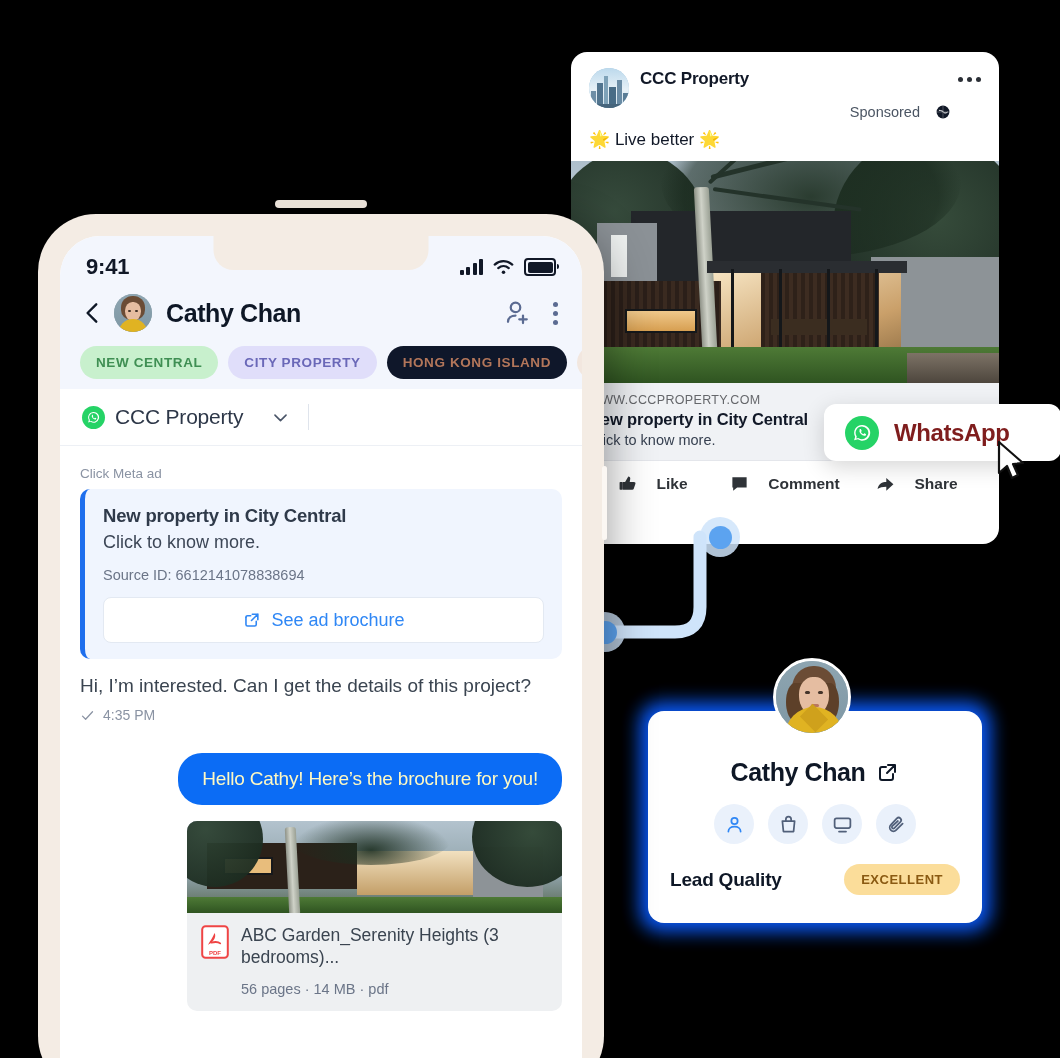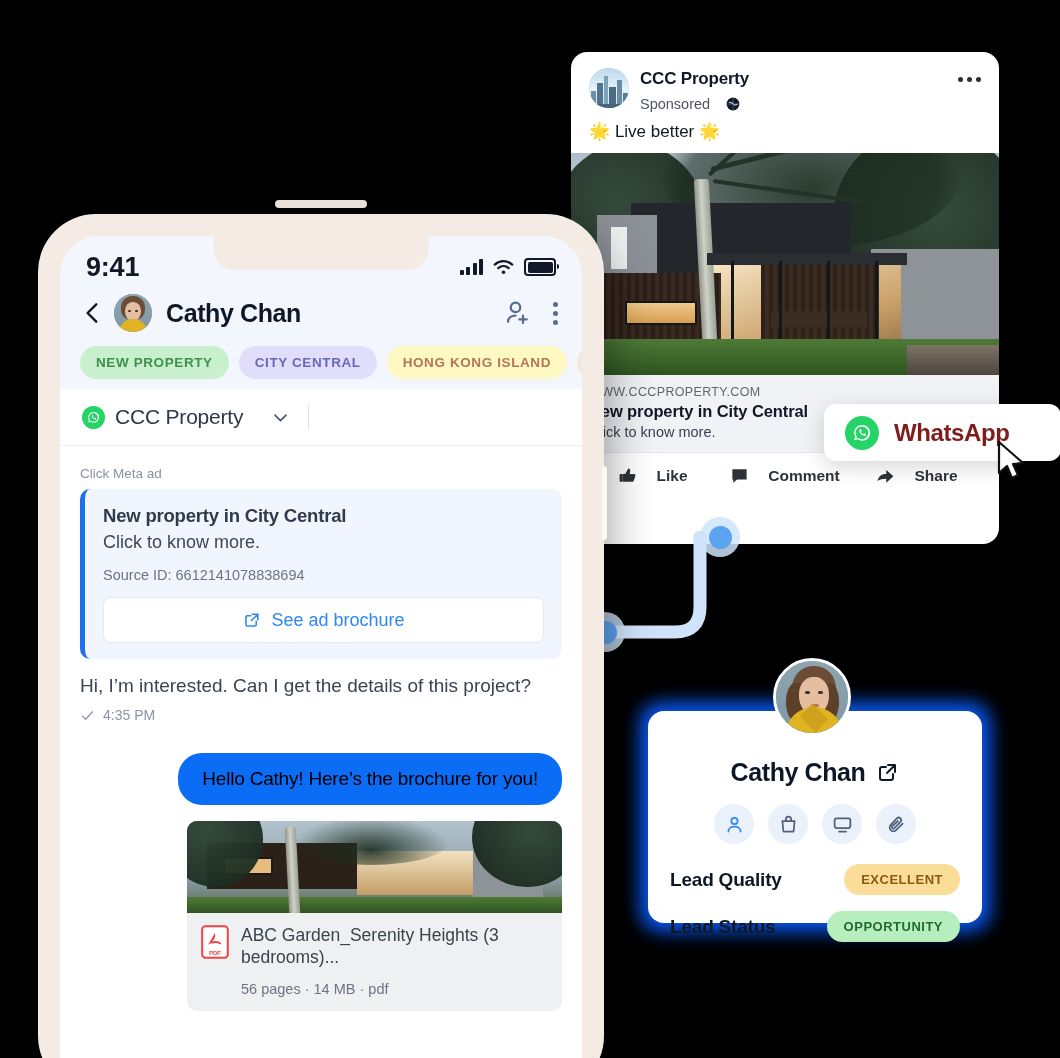--- a/index.html
+++ b/index.html
@@ -19,21 +19,21 @@
   .fb-avatar .b{position:absolute;bottom:0;background:#5d7f99;}
   .fb-avatar .b1{left:2px;width:5px;height:17px;background:#6d8ea6;}
   .fb-avatar .b2{left:8px;width:6px;height:25px;background:#52758f;}
   .fb-avatar .b3{left:15px;width:4px;height:32px;background:#7ea2b8;}
   .fb-avatar .b4{left:20px;width:7px;height:21px;background:#486c86;}
   .fb-avatar .b5{left:28px;width:5px;height:28px;background:#6a8ca5;}
   .fb-avatar .b6{left:34px;width:6px;height:15px;background:#5a7d96;}
   .fb-avatar .grass{position:absolute;left:0;right:0;bottom:0;height:4px;background:#46657c;}
   .fb-name-wrap{margin-left:11px;flex:1 1 auto;min-width:0;}
   .fb-name{font-size:17px;font-weight:700;color:#111827;letter-spacing:-.2px;line-height:1.25;}
-  .fb-sub{display:flex;align-items:center;gap:16px;margin-top:7px;}
+  .fb-sub{display:flex;align-items:center;gap:16px;margin-top:15px;justify-content:flex-end;}
   .fb-sponsored{font-size:14.5px;color:#4b5563;}
   .fb-globe{width:14px;height:14px;flex:0 0 auto;}
   .fb-dots{display:flex;gap:4px;align-items:center;margin-top:9px;padding-left:8px;}
   .fb-dots i{width:5px;height:5px;border-radius:50%;background:#2b2f36;display:block;}
   .fb-caption{font-size:17px;color:#111827;padding:9px 18px 10px 18px;line-height:1.3;}
   .fb-hero{height:222px;position:relative;overflow:hidden;background:#1d2733;}
   
   .h-sky{position:absolute;inset:0;background:linear-gradient(#aebfcb 0%,#c3d0d9 36%,#b9c7d1 55%,#8fa2ab 70%,#5c6f62 100%);}
   .h-tree-l{position:absolute;left:-16px;top:-10px;width:150px;height:150px;border-radius:50%;
             background:radial-gradient(circle at 40% 40%,#2f4434,#16241a);opacity:.95;}
@@ -144,21 +144,21 @@
   .notch{position:absolute;left:50%;top:0;transform:translateX(-50%);width:215px;height:34px;
          background:#f4ece4;border-radius:0 0 20px 20px;z-index:5;}
   .notch-cam{position:absolute;left:50%;top:7px;transform:translateX(-50%);margin-left:-70px;
              width:15px;height:15px;border-radius:50%;background:#e5dcd2;}
   .speaker{position:absolute;left:50%;top:-14px;transform:translateX(-50%);width:92px;height:8px;
            border-radius:4px;background:#e9e1d8;}
 
   .top-area{background:#f3f6fd;padding:0 0 10px 0;}
   .statusbar{display:flex;align-items:center;justify-content:space-between;
              padding:18px 26px 0 26px;height:44px;box-sizing:border-box;}
-  .clock{font-size:27px;font-weight:700;color:#111827;letter-spacing:-.2px;}
+  .clock{font-size:22px;font-weight:700;color:#111827;letter-spacing:-.2px;}
   .status-icons{display:flex;align-items:center;gap:10px;}
   .bars{display:flex;align-items:flex-end;gap:2.5px;height:16px;}
   .bars i{width:4px;background:#111827;border-radius:1px;display:block;}
   .bars i:nth-child(1){height:5px;}
   .bars i:nth-child(2){height:8px;}
   .bars i:nth-child(3){height:12px;}
   .bars i:nth-child(4){height:16px;}
   .battery{width:28px;height:14px;border:2px solid #111827;border-radius:4px;position:relative;}
   .battery::after{content:"";position:absolute;right:-5px;top:4px;width:2px;height:5px;
                   background:#111827;border-radius:0 2px 2px 0;}
@@ -172,21 +172,21 @@
              flex:1 1 auto;}
   .hdr-icons{display:flex;align-items:center;gap:20px;}
   .kebab{display:flex;flex-direction:column;gap:4px;align-items:center;}
   .kebab i{width:5px;height:5px;border-radius:50%;background:#5b6b92;display:block;}
 
   .tags{display:flex;gap:10px;padding:14px 0 0 20px;overflow:hidden;}
   .tag{font-size:13.5px;font-weight:700;letter-spacing:.6px;padding:9px 16px;border-radius:18px;
        white-space:nowrap;flex:0 0 auto;}
   .tag-green{background:#c8f0cd;color:#3f8f53;}
   .tag-purple{background:#e0defa;color:#6a68b8;}
-  .tag-peach{background:#fef9c3;color:#b3765a;}
+  .tag-peach{background:#0f172a;color:#b3765a;}
   .tag-beige{background:#f2e7df;color:#9a7a63;}
 
   .selector{display:flex;align-items:center;background:#fff;padding:15px 22px 15px 22px;
             border-bottom:1px solid #edf0f5;}
   .sel-left{display:flex;align-items:center;flex:0 0 auto;gap:10px;}
   .wa-mini{width:23px;height:23px;border-radius:50%;background:#25d366;display:flex;
            align-items:center;justify-content:center;flex:0 0 auto;}
   .sel-text{font-size:21px;color:#2d3748;letter-spacing:-.2px;}
   .sel-chev{margin-left:18px;}
   .sel-div{width:1px;height:26px;background:#dfe4ec;margin:0 18px;}
@@ -197,21 +197,21 @@
   .ad-card{background:#f0f5fe;border-radius:10px;border-left:5px solid #1f6fed;
            padding:16px 18px 16px 18px;margin-bottom:14px;}
   .ad-title{font-size:18.5px;font-weight:700;color:#2f3a4a;letter-spacing:-.2px;}
   .ad-sub{font-size:18px;color:#3d4757;margin-top:5px;}
   .ad-src{font-size:14.5px;color:#6b7588;margin-top:14px;}
   .ad-btn{margin-top:14px;background:#fff;border:1px solid #e3e9f2;border-radius:8px;height:44px;
           display:flex;align-items:center;justify-content:center;gap:10px;
           font-size:18px;color:#2f87f5;}
   .msg-in{font-size:19px;color:#3a4450;line-height:1.33;margin-top:4px;}
   .msg-time{display:flex;align-items:center;gap:8px;margin-top:9px;font-size:14px;color:#8a93a3;}
-  .bubble-out{margin:30px 0 0 auto;max-width:380px;background:#0b6cf5;color:#000000;
+  .bubble-out{margin:30px 0 0 auto;max-width:380px;background:#0b6cf5;color:#fef9c3;
               border-radius:24px;padding:15px 24px;font-size:19px;letter-spacing:-.2px;
               width:fit-content;}
   .attach{margin:16px 0 0 auto;width:375px;background:#eef0f2;border-radius:10px;overflow:hidden;}
   .attach-img{height:92px;position:relative;overflow:hidden;background:#1d2733;}
   .attach-meta{padding:12px 14px 14px 14px;display:flex;gap:12px;align-items:flex-start;}
   .pdf-ico{width:28px;height:34px;flex:0 0 auto;}
   .attach-name{font-size:17.5px;color:#3a4450;line-height:1.25;}
   .attach-sub{font-size:14.5px;color:#6b7588;margin-top:12px;}
 </style>
 </head>
@@ -368,24 +368,20 @@
         <svg width="21" height="21" viewBox="0 0 24 24">
           <path d="M19 11l-7.5 7.5a4.2 4.2 0 0 1-6-6L12.4 5a2.9 2.9 0 0 1 4.1 4.1l-7 7a1.6 1.6 0 0 1-2.3-2.3L13.6 8" stroke="#51607a" stroke-width="2" fill="none" stroke-linecap="round" stroke-linejoin="round"></path>
         </svg>
       </span>
     </div>
 
     <div class="lead-row">
       <span class="lead-label">Lead Quality</span>
       <span class="badge badge-excellent">EXCELLENT</span>
     </div>
-    <div class="lead-row second">
-      <span class="lead-label">Lead Status</span>
-      <span class="badge badge-opportunity">OPPORTUNITY</span>
-    </div>
   </div>
 
   <div class="lead-avatar">
     <span class="la-bg"></span>
       <span class="la-hair"></span>
       <span class="la-hair2"></span>
     <span class="la-hair3"></span>
       <span class="la-face"></span>
     <span class="la-eye l"></span>
       <span class="la-eye r"></span>
@@ -446,22 +442,22 @@
             </svg>
             <span class="kebab">
                 <i></i>
                 <i></i>
                 <i></i>
               </span>
           </span>
         </div>
 
         <div class="tags">
-          <span class="tag tag-green">NEW PROPERTY</span>
-          <span class="tag tag-purple">CITY CENTRAL</span>
+          <span class="tag tag-green">NEW CENTRAL</span>
+          <span class="tag tag-purple">CITY PROPERTY</span>
           <span class="tag tag-peach">HONG KONG ISLAND</span>
           <span class="tag tag-beige">VACATION</span>
         </div>
       </div>
 
       <div class="selector">
         <span class="sel-left">
           <span class="wa-mini">
             <svg viewBox="0 0 24 24" width="15" height="15">
               <path d="M12 3.2A8.6 8.6 0 0 0 4.5 16l-1.1 4 4.1-1.1A8.6 8.6 0 1 0 12 3.2zm0 1.7a6.9 6.9 0 1 1-3.6 12.8l-.4-.2-2.3.6.6-2.2-.2-.4A6.9 6.9 0 0 1 12 4.9z" fill="#fff"></path>

